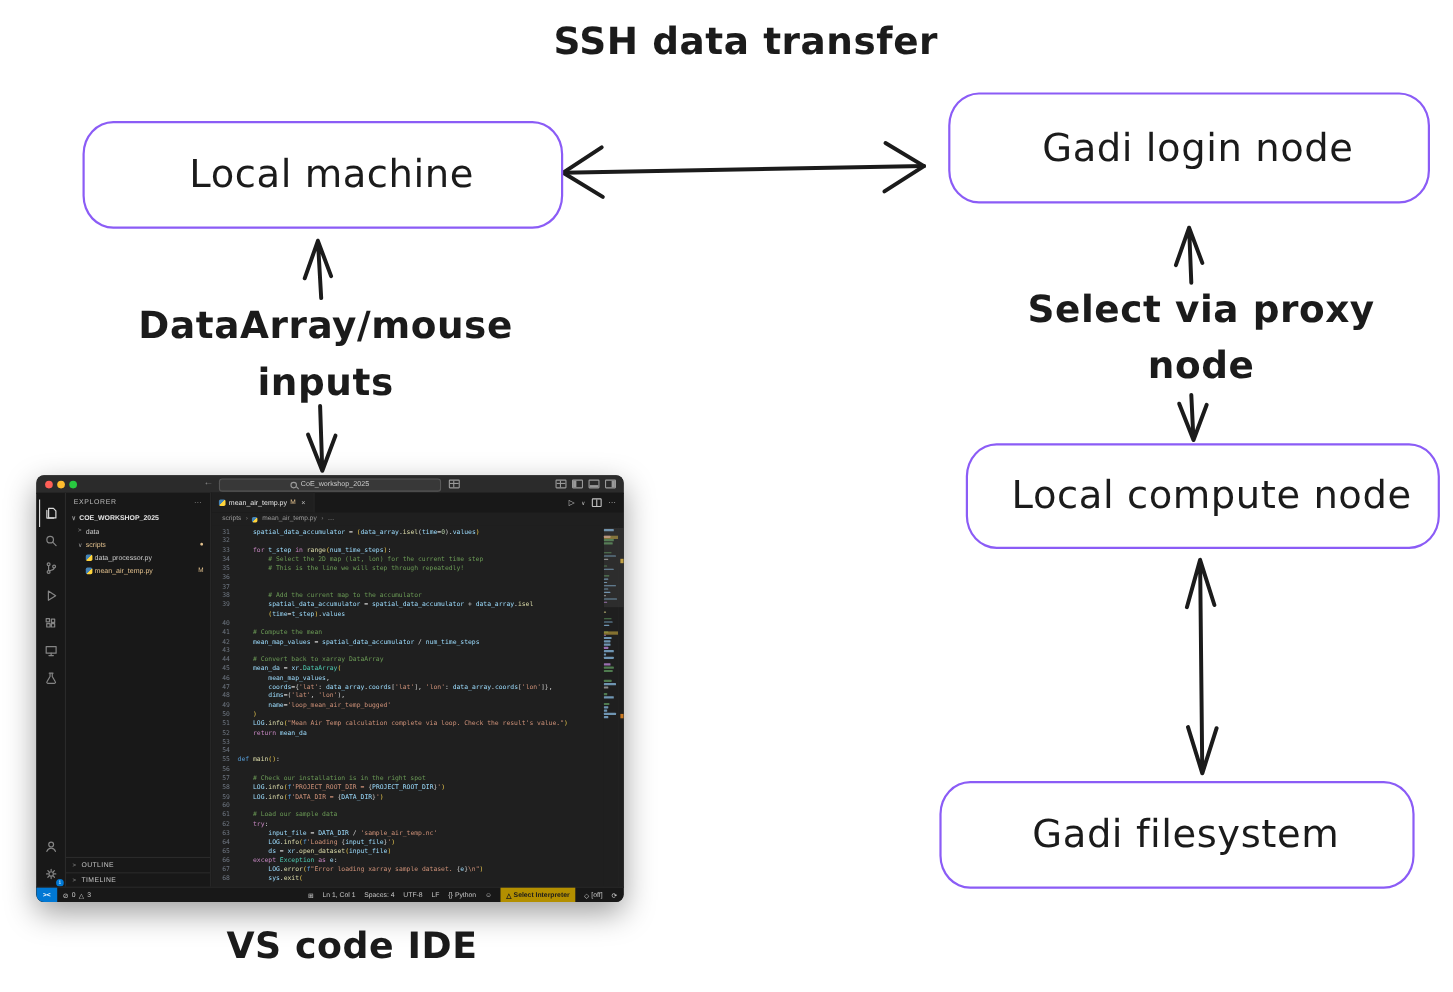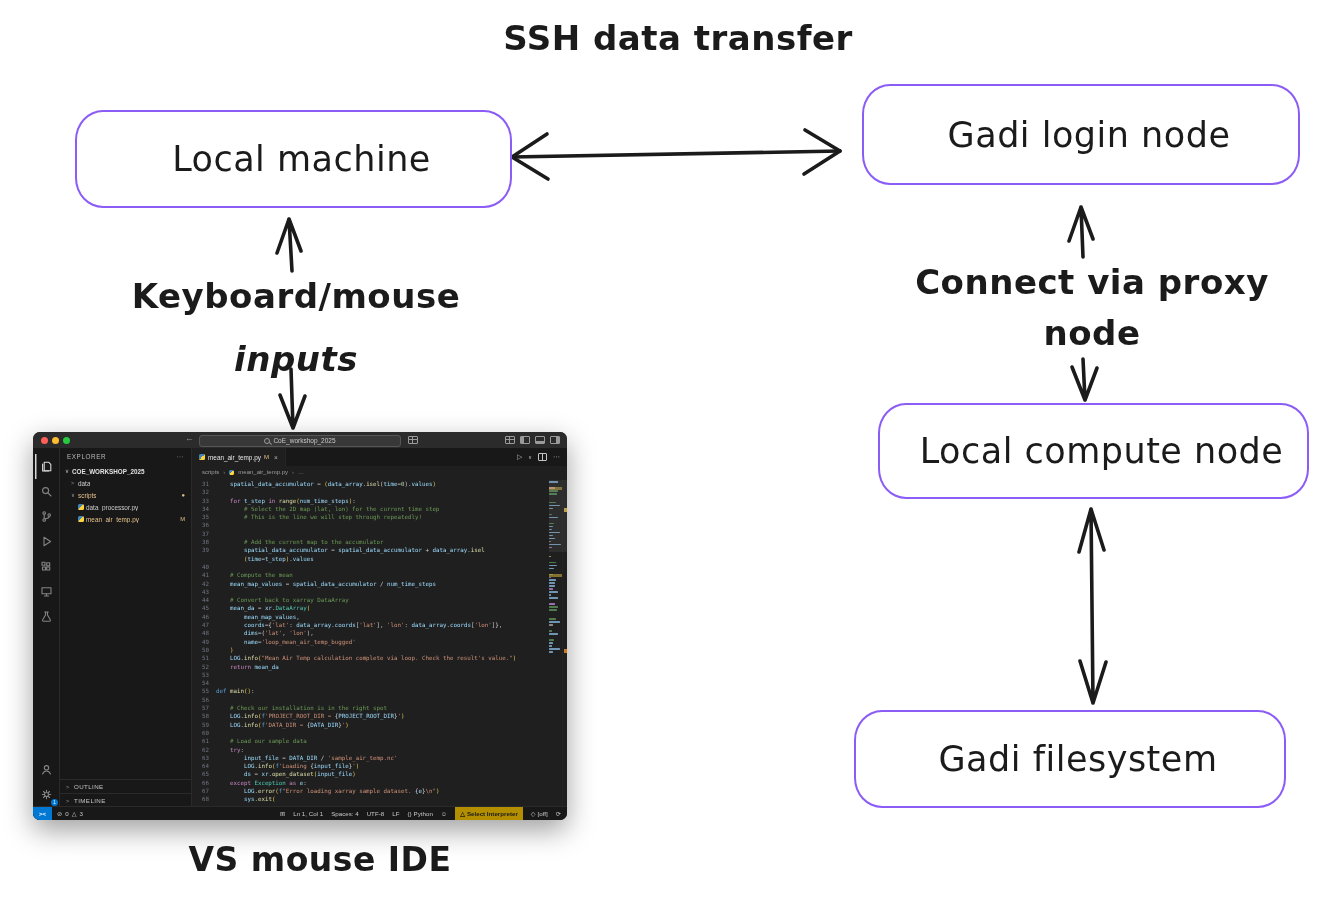--- a/index.html
+++ b/index.html
@@ -128,25 +128,25 @@
   </g>
 </svg>
 
 <div class="dlabel" style="left:443px;top:18px;width:470px;">SSH data transfer</div>
 
 <div class="dnode" style="left:75px;top:110px;width:417px;height:94px;">Local machine</div>
 <div class="dnode" style="left:862px;top:84px;width:418px;height:97px;">Gadi login node</div>
 <div class="dnode" style="left:878px;top:403px;width:411px;height:92px;">Local compute node</div>
 <div class="dnode" style="left:854px;top:710px;width:412px;height:94px;">Gadi filesystem</div>
 
-<div class="dlabel" style="left:110px;top:276px;width:372px;">Keyboard/mouse</div>
-<div class="dlabel" style="left:110px;top:339px;width:372px;font-style:italic;">inputs</div>
-<div class="dlabel" style="left:912px;top:262px;width:360px;">Connect via proxy</div>
+<div class="dlabel" style="left:110px;top:276px;width:372px;">DataArray/mouse</div>
+<div class="dlabel" style="left:110px;top:328px;width:372px;">inputs</div>
+<div class="dlabel" style="left:912px;top:262px;width:360px;">Select via proxy</div>
 <div class="dlabel" style="left:912px;top:313px;width:360px;">node</div>
-<div class="dlabel" style="left:170px;top:840px;width:300px;font-size:33px;">VS mouse IDE</div>
+<div class="dlabel" style="left:170px;top:840px;width:300px;font-size:33px;">VS code IDE</div>
 
 <div class="vswin">
 
   <div class="titlebar">
     <div class="lights">
       <span class="light l-red"></span>
       <span class="light l-yel"></span>
       <span class="light l-grn"></span>
     </div>
     <div class="navarrows"><span>←</span><span style="color:#5f5f5f">→</span></div>

